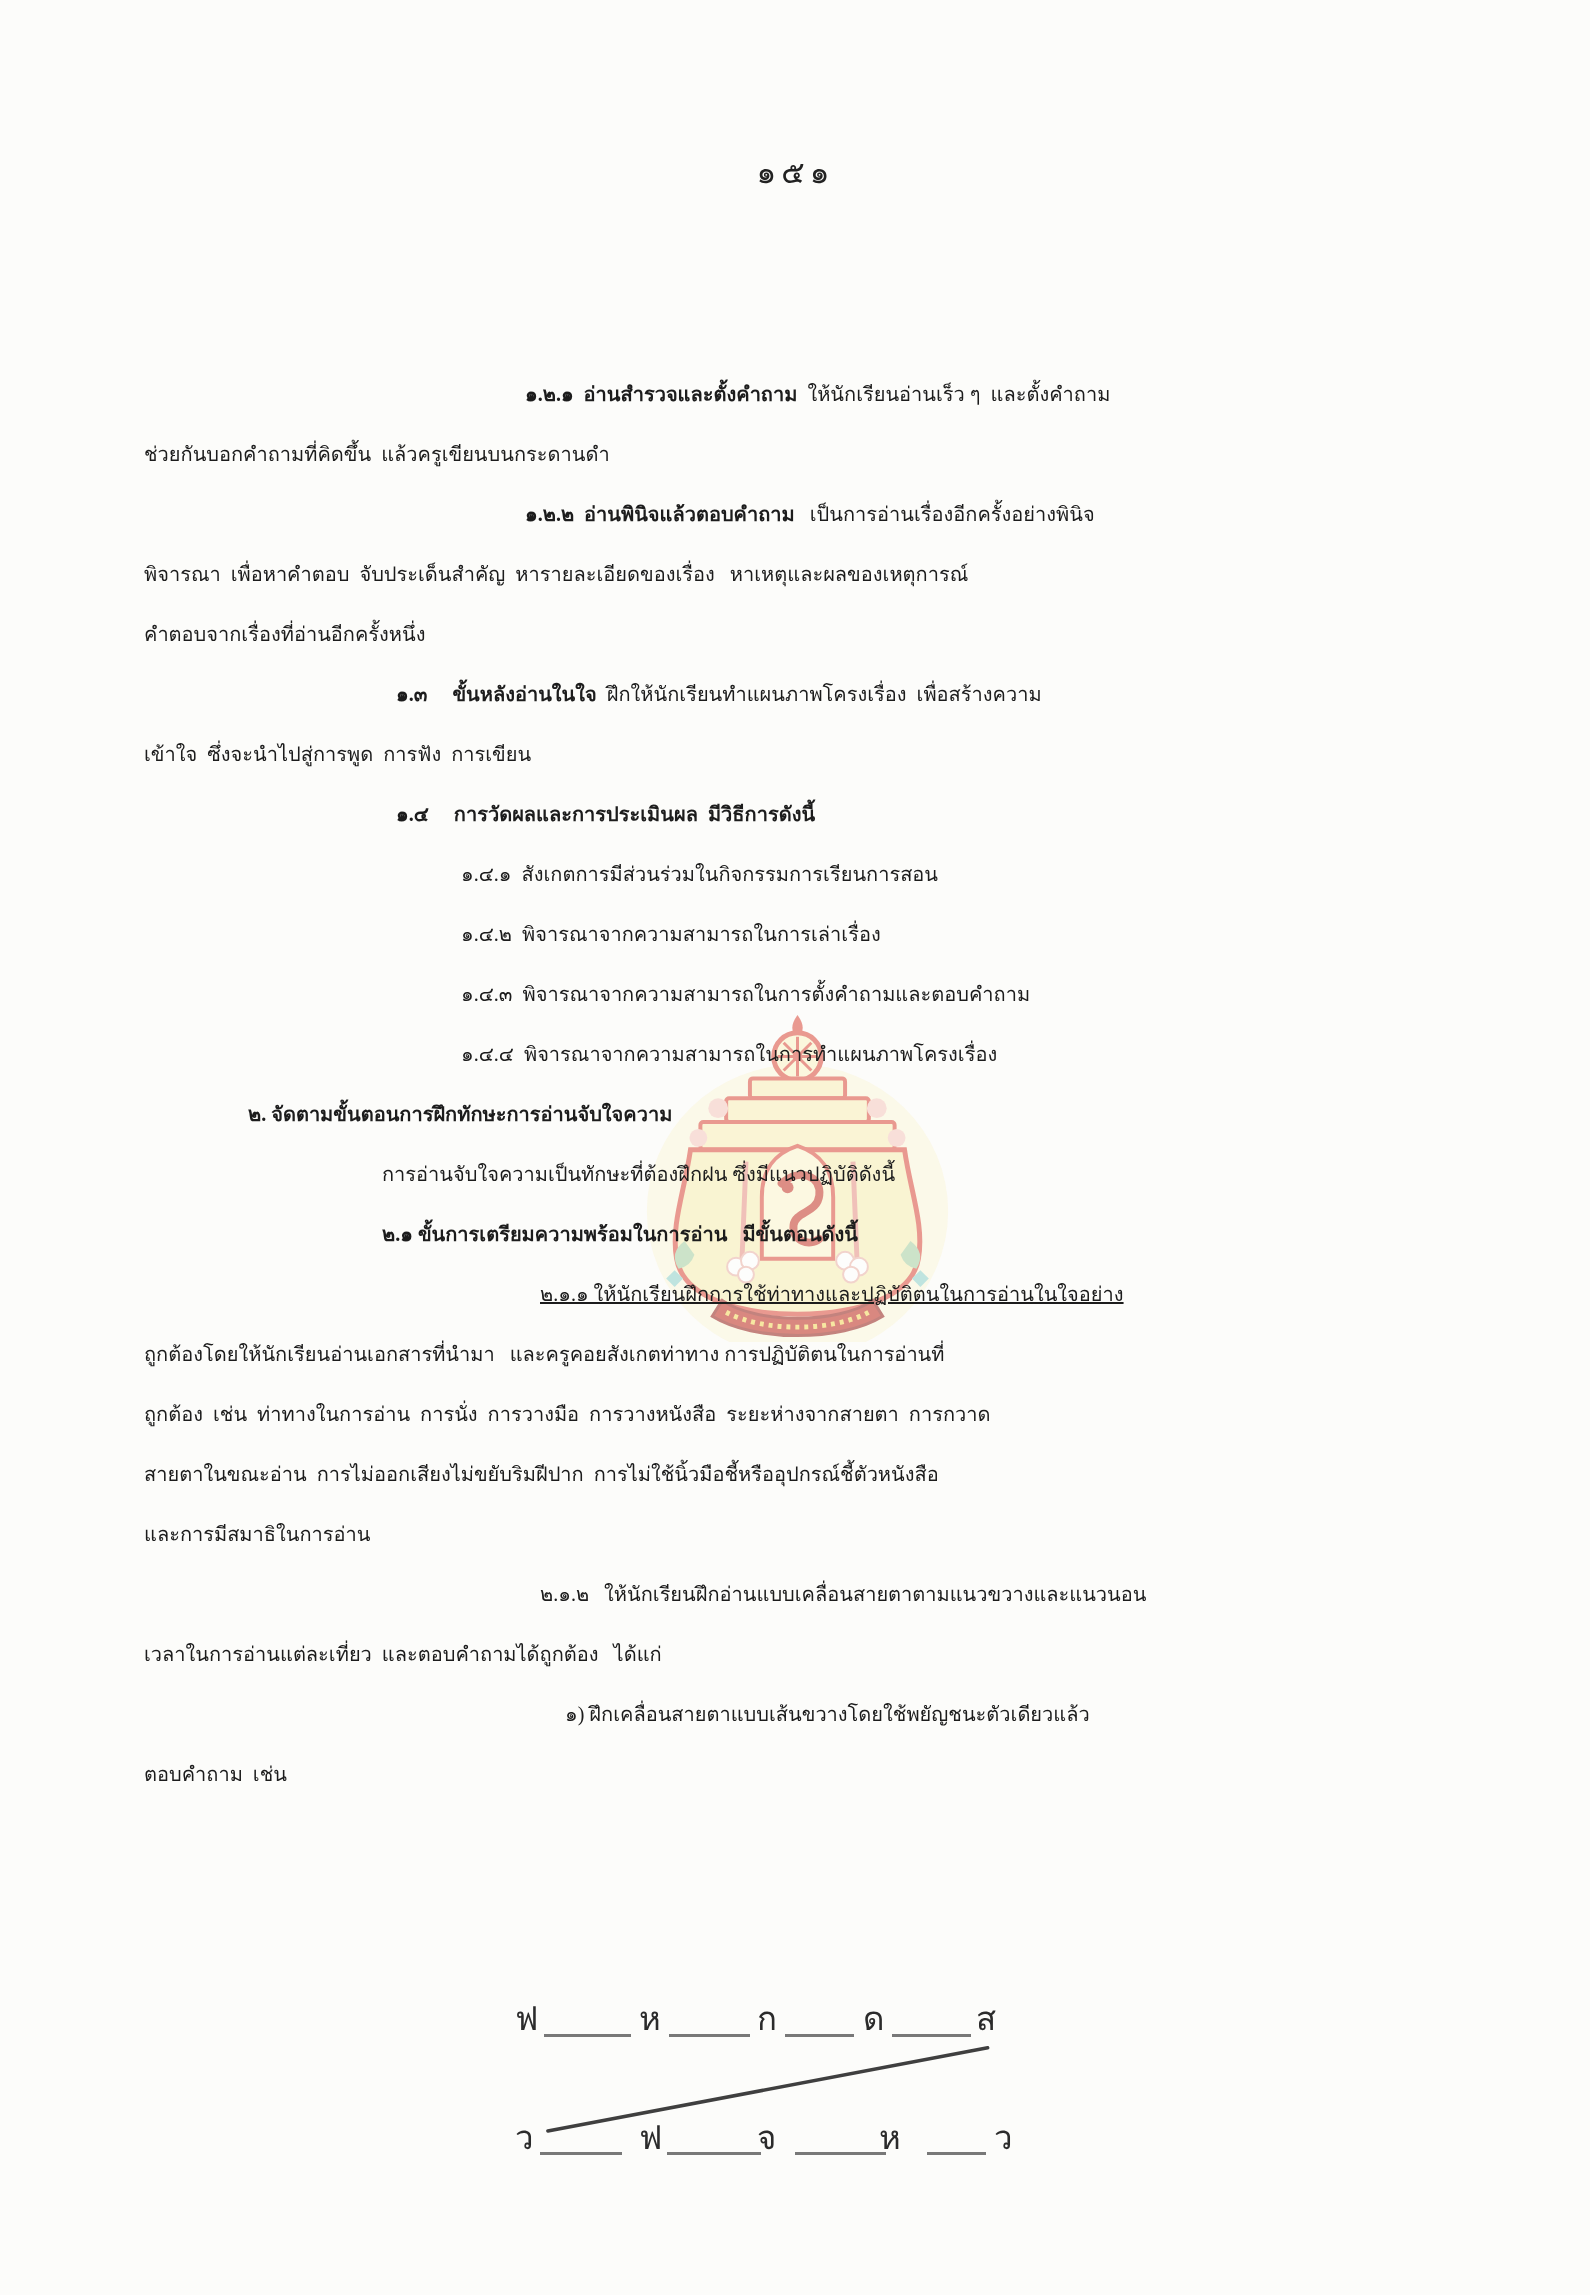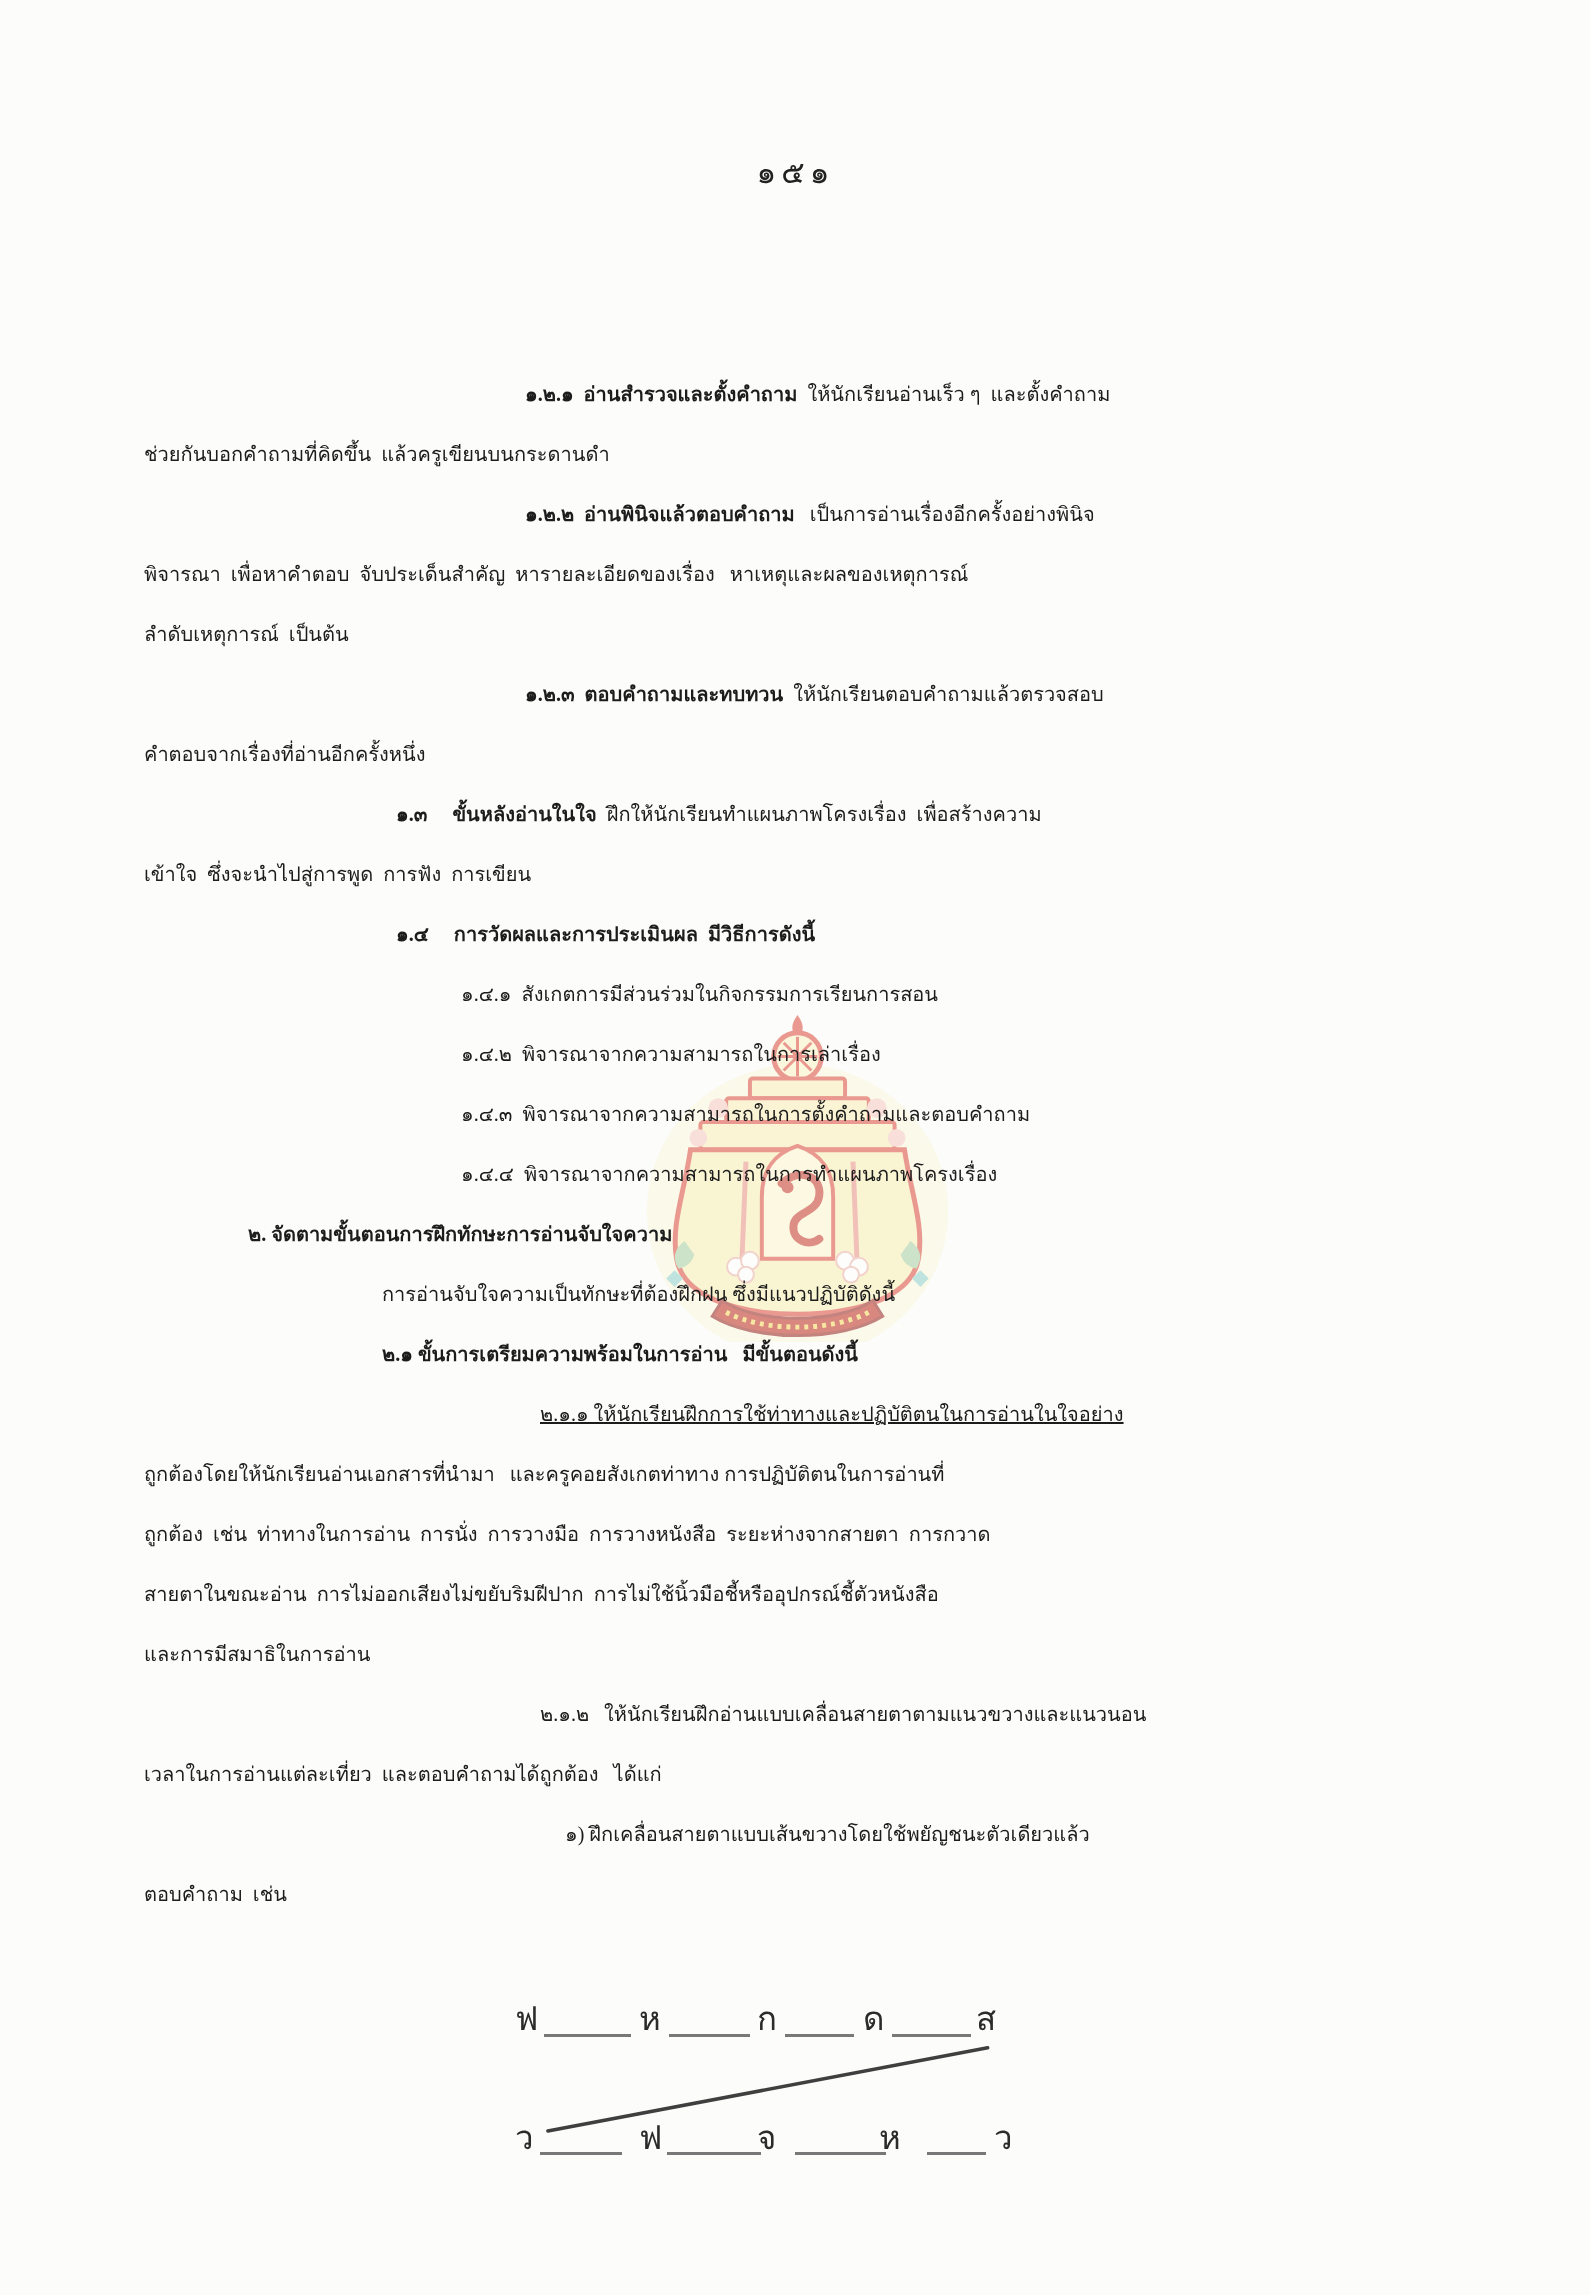--- a/index.html
+++ b/index.html
@@ -76,22 +76,20 @@
       <path d="M96,290 C130,314 214,314 248,290 L258,306 C216,332 128,332 86,306 Z" fill="#bd2a1e" stroke="#95211a" stroke-width="3"></path>
       <path d="M100,302 C138,322 206,322 244,302" stroke="#f4d65a" stroke-width="5" stroke-dasharray="4 5" fill="none"></path>
     </g>
   </svg>
 
   <div class="doc-body">
       <div class="line" style="padding-left: 381px;"><span class="b">๑.๒.๑  </span><span class="b">อ่านสำรวจและตั้งคำถาม</span><span>  ให้นักเรียนอ่านเร็ว ๆ  และตั้งคำถาม</span></div>
       <div class="line" style="padding-left: 0px;"><span>ช่วยกันบอกคำถามที่คิดขึ้น  แล้วครูเขียนบนกระดานดำ</span></div>
       <div class="line" style="padding-left: 381px;"><span class="b">๑.๒.๒  </span><span class="b">อ่านพินิจแล้วตอบคำถาม</span><span>   เป็นการอ่านเรื่องอีกครั้งอย่างพินิจ</span></div>
       <div class="line" style="padding-left: 0px;"><span>พิจารณา  เพื่อหาคำตอบ  จับประเด็นสำคัญ  หารายละเอียดของเรื่อง   หาเหตุและผลของเหตุการณ์</span></div>
-      <div class="line" style="padding-left: 0px;"><span>ลำดับเหตุการณ์  เป็นต้น</span></div>
-      <div class="line" style="padding-left: 381px;"><span class="b">๑.๒.๓  </span><span class="b">ตอบคำถามและทบทวน</span><span>  ให้นักเรียนตอบคำถามแล้วตรวจสอบ</span></div>
       <div class="line" style="padding-left: 0px;"><span>คำตอบจากเรื่องที่อ่านอีกครั้งหนึ่ง</span></div>
       <div class="line" style="padding-left: 252px;"><span class="b">๑.๓     </span><span class="b">ขั้นหลังอ่านในใจ</span><span>  ฝึกให้นักเรียนทำแผนภาพโครงเรื่อง  เพื่อสร้างความ</span></div>
       <div class="line" style="padding-left: 0px;"><span>เข้าใจ  ซึ่งจะนำไปสู่การพูด  การฟัง  การเขียน</span></div>
       <div class="line" style="padding-left: 252px;"><span class="b">๑.๔     </span><span class="b">การวัดผลและการประเมินผล</span><span class="b">  มีวิธีการดังนี้</span></div>
       <div class="line" style="padding-left: 317px;"><span>๑.๔.๑  สังเกตการมีส่วนร่วมในกิจกรรมการเรียนการสอน</span></div>
       <div class="line" style="padding-left: 317px;"><span>๑.๔.๒  พิจารณาจากความสามารถในการเล่าเรื่อง</span></div>
       <div class="line" style="padding-left: 317px;"><span>๑.๔.๓  พิจารณาจากความสามารถในการตั้งคำถามและตอบคำถาม</span></div>
       <div class="line" style="padding-left: 317px;"><span>๑.๔.๔  พิจารณาจากความสามารถในการทำแผนภาพโครงเรื่อง</span></div>
       <div class="line" style="padding-left: 104px;"><span class="b">๒. จัดตามขั้นตอนการฝึกทักษะการอ่านจับใจความ</span></div>
       <div class="line" style="padding-left: 238px;"><span>การอ่านจับใจความเป็นทักษะที่ต้องฝึกฝน ซึ่งมีแนวปฏิบัติดังนี้</span></div>

